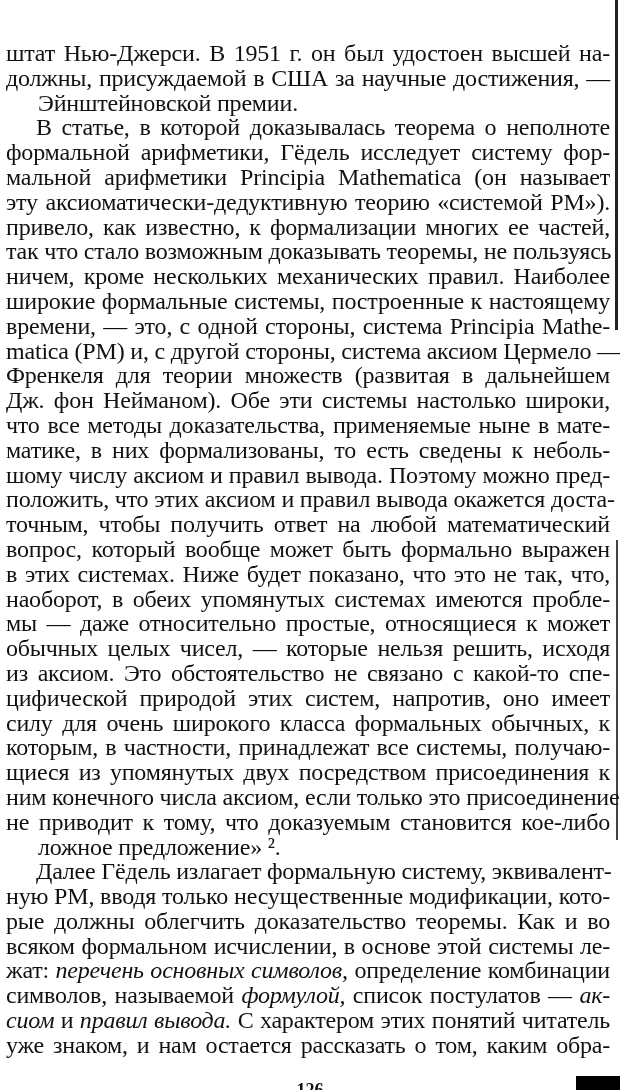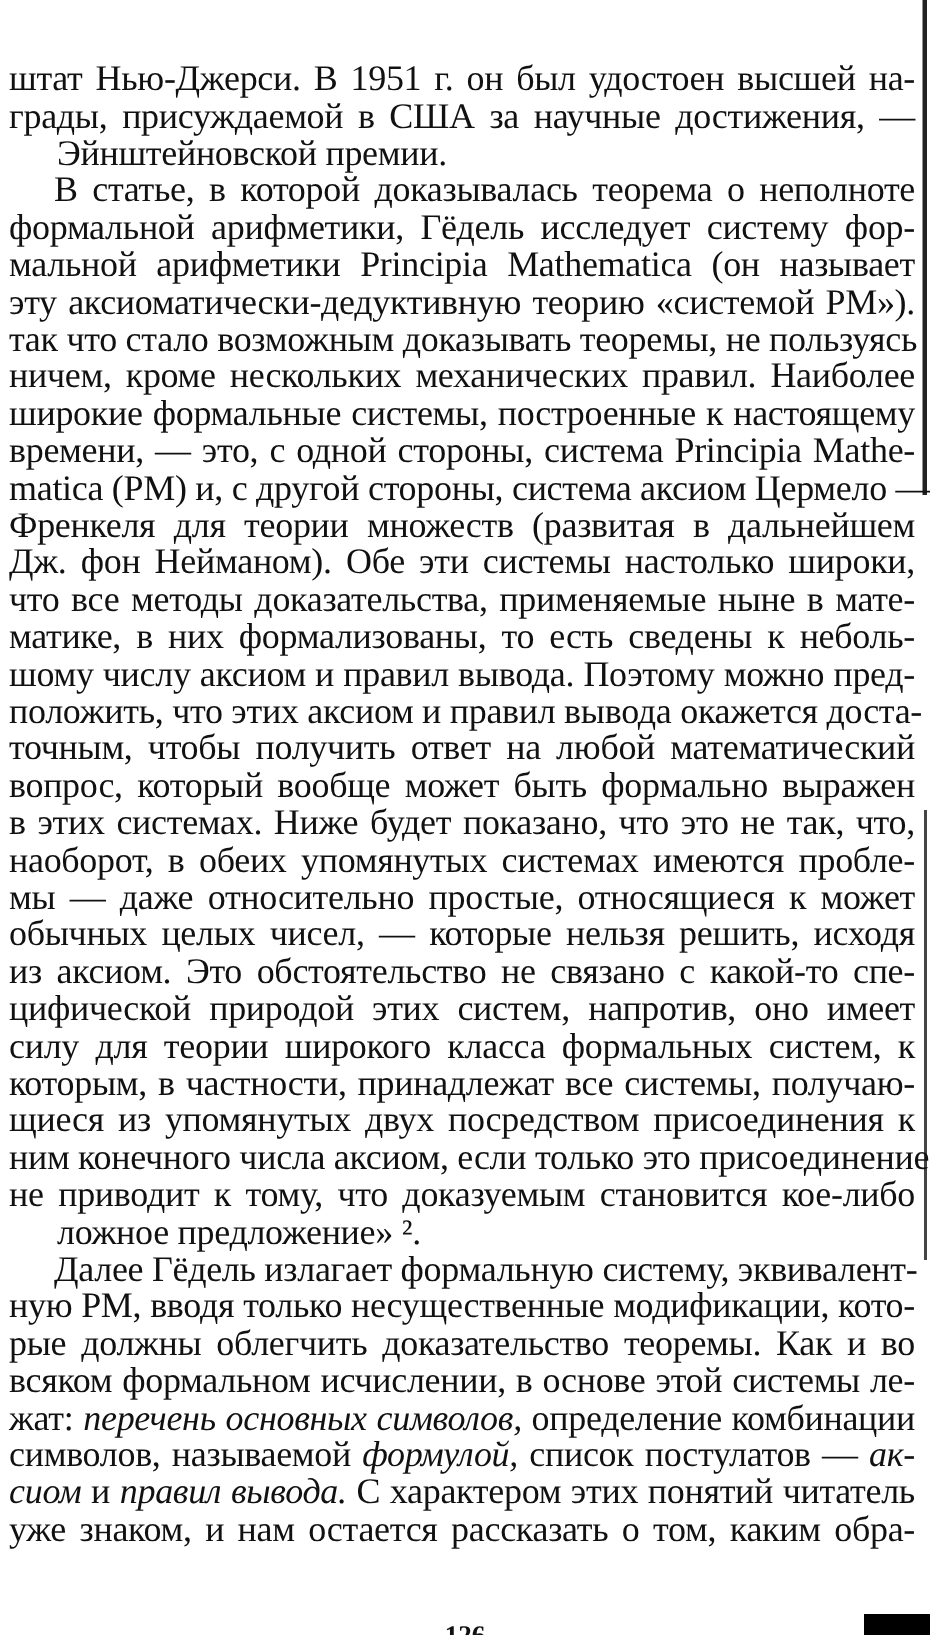--- a/index.html
+++ b/index.html
@@ -74,46 +74,47 @@
     }
   </style>
 </head>
 <body>
 
 <div class="page-edge"></div>
 <div class="page-edge lower"></div>
 
 <div class="text-block">
   <div class="line">штат Нью-Джерси. В 1951 г. он был удостоен высшей на-</div>
-  <div class="line">грады, присуждаемой в США за научные достижения, —</div>
+  <div class="line">должны, присуждаемой в США за научные достижения, —</div>
   <div class="line last">Эйнштейновской премии.</div>
   <div class="line indent">В статье, в которой доказывалась теорема о неполноте</div>
   <div class="line">формальной арифметики, Гёдель исследует систему фор-</div>
   <div class="line">мальной арифметики Principia Mathematica (он называет</div>
   <div class="line">эту аксиоматически-дедуктивную теорию «системой РМ»).</div>
+  <div class="line">привело, как известно, к формализации многих ее частей,</div>
   <div class="line">так что стало возможным доказывать теоремы, не пользуясь</div>
   <div class="line">ничем, кроме нескольких механических правил. Наиболее</div>
   <div class="line">широкие формальные системы, построенные к настоящему</div>
   <div class="line">времени, — это, с одной стороны, система Principia Mathe-</div>
   <div class="line">matica (РМ) и, с другой стороны, система аксиом Цермело —</div>
   <div class="line">Френкеля для теории множеств (развитая в дальнейшем</div>
   <div class="line">Дж. фон Нейманом). Обе эти системы настолько широки,</div>
   <div class="line">что все методы доказательства, применяемые ныне в мате-</div>
   <div class="line">матике, в них формализованы, то есть сведены к неболь-</div>
   <div class="line">шому числу аксиом и правил вывода. Поэтому можно пред-</div>
   <div class="line">положить, что этих аксиом и правил вывода окажется доста-</div>
   <div class="line">точным, чтобы получить ответ на любой математический</div>
   <div class="line">вопрос, который вообще может быть формально выражен</div>
   <div class="line">в этих системах. Ниже будет показано, что это не так, что,</div>
   <div class="line">наоборот, в обеих упомянутых системах имеются пробле-</div>
   <div class="line">мы — даже относительно простые, относящиеся к может</div>
   <div class="line">обычных целых чисел, — которые нельзя решить, исходя</div>
   <div class="line">из аксиом. Это обстоятельство не связано с какой-то спе-</div>
   <div class="line">цифической природой этих систем, напротив, оно имеет</div>
-  <div class="line">силу для теории широкого класса формальных систем, к</div>
+  <div class="line">силу для очень широкого класса формальных обычных, к</div>
   <div class="line">которым, в частности, принадлежат все системы, получаю-</div>
   <div class="line">щиеся из упомянутых двух посредством присоединения к</div>
   <div class="line">ним конечного числа аксиом, если только это присоединение</div>
   <div class="line">не приводит к тому, что доказуемым становится кое-либо</div>
   <div class="line last">ложное предложение» ².</div>
   <div class="line indent">Далее Гёдель излагает формальную систему, эквивалент-</div>
   <div class="line">ную РМ, вводя только несущественные модификации, кото-</div>
   <div class="line">рые должны облегчить доказательство теоремы. Как и во</div>
   <div class="line">всяком формальном исчислении, в основе этой системы ле-</div>
   <div class="line">

